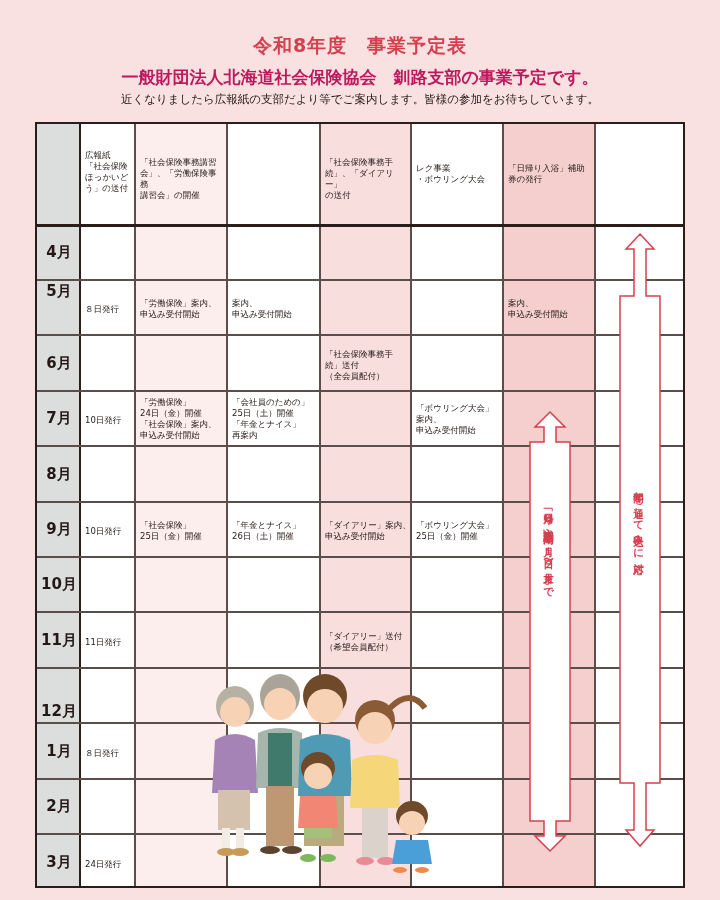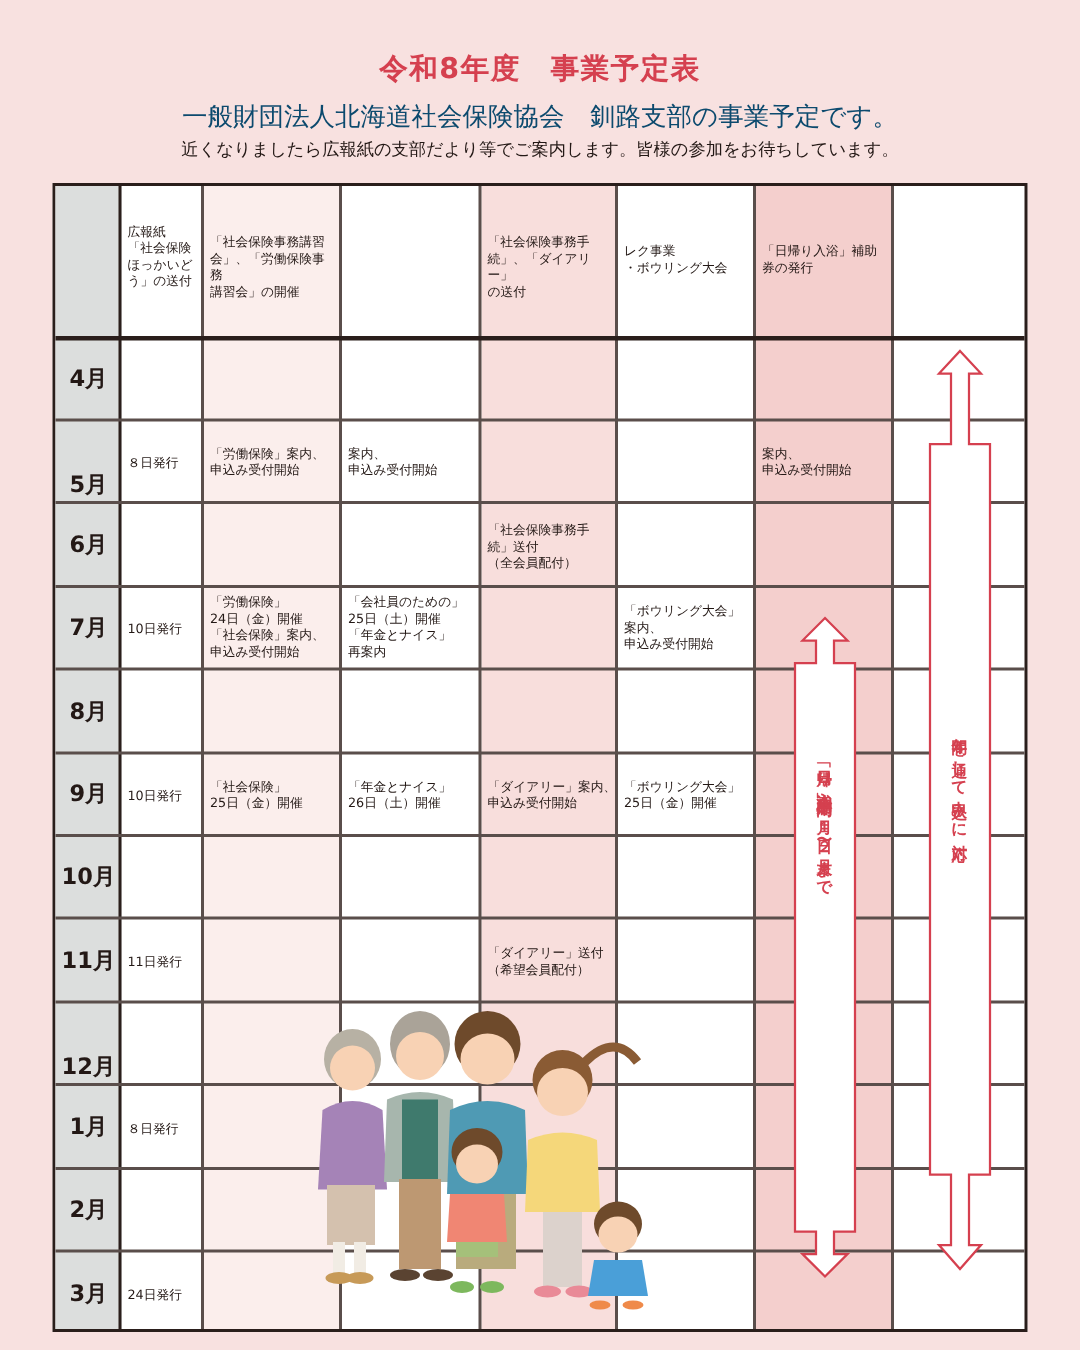--- a/index.html
+++ b/index.html
@@ -1,18 +1,18 @@
 <!DOCTYPE html>
 <html><head>
 <meta charset="utf-8">
 <style>
   html,body{margin:0;padding:0;}
   body{width:720px;height:900px;background:#f8e1e0;font-family:"DejaVu Sans","Liberation Sans",sans-serif;position:relative;overflow:hidden;color:#231815;}
   .title{position:absolute;top:33px;left:0;width:720px;text-align:center;font-size:19px;font-weight:bold;color:#d5404f;letter-spacing:1px;}
-  .subtitle{position:absolute;top:66px;left:0;width:720px;text-align:center;font-size:17px;font-weight:normal;color:#0c4a6e;}
+  .subtitle{position:absolute;top:66px;left:0;width:720px;text-align:center;font-size:17px;font-weight:bold;color:#be185d;}
   .note{position:absolute;top:92px;left:0;width:720px;text-align:center;font-size:11.5px;color:#231815;}
   .table{position:absolute;left:35px;top:122px;width:650px;height:766px;border:2px solid #2a1e1b;box-sizing:border-box;background:#ffffff;}
   .col{position:absolute;top:0;bottom:0;}
   .vline{position:absolute;top:0;bottom:0;width:2px;background:#5a4e4b;}
   .hline{position:absolute;left:0;right:0;height:2px;background:#5a4e4b;}
   .hline.thick{height:3px;background:#2a1e1b;}
   .cell{position:absolute;font-size:8.5px;line-height:11px;color:#231815;box-sizing:border-box;padding:0 4px;white-space:pre-line;}
   .month{position:absolute;left:0;width:44px;text-align:center;font-size:15px;font-weight:bold;color:#231815;}
   .hdr{position:absolute;font-size:8.5px;line-height:11px;white-space:pre-line;padding:0 4px;box-sizing:border-box;}
   .arrow-svg{position:absolute;left:0;top:0;}
@@ -63,21 +63,21 @@
 講習会」の開催</div>
   <div class="hdr" style="left:284px;width:90px;top:33px;">「社会保険事務手
 続」、「ダイアリー」
 の送付</div>
   <div class="hdr" style="left:375px;width:90px;top:39px;">レク事業
 ・ボウリング大会</div>
   <div class="hdr" style="left:467px;width:91px;top:39px;">「日帰り入浴」補助
 券の発行</div>
 
   <div class="month" style="top:119px;">4月</div>
-  <div class="month" style="top:190px;">5月</div>
+  <div class="month" style="top:158px;">5月</div>
   <div class="month" style="top:230px;">6月</div>
   <div class="month" style="top:285px;">7月</div>
   <div class="month" style="top:341px;">8月</div>
   <div class="month" style="top:396px;text-align:center;">9月</div>
   <div class="month" style="top:451px;">10月</div>
   <div class="month" style="top:507px;">11月</div>
   <div class="month" style="top:562px;margin-top:16px;">12月</div>
   <div class="month" style="top:618px;">1月</div>
   <div class="month" style="top:673px;">2月</div>
   <div class="month" style="top:729px;">3月</div>

